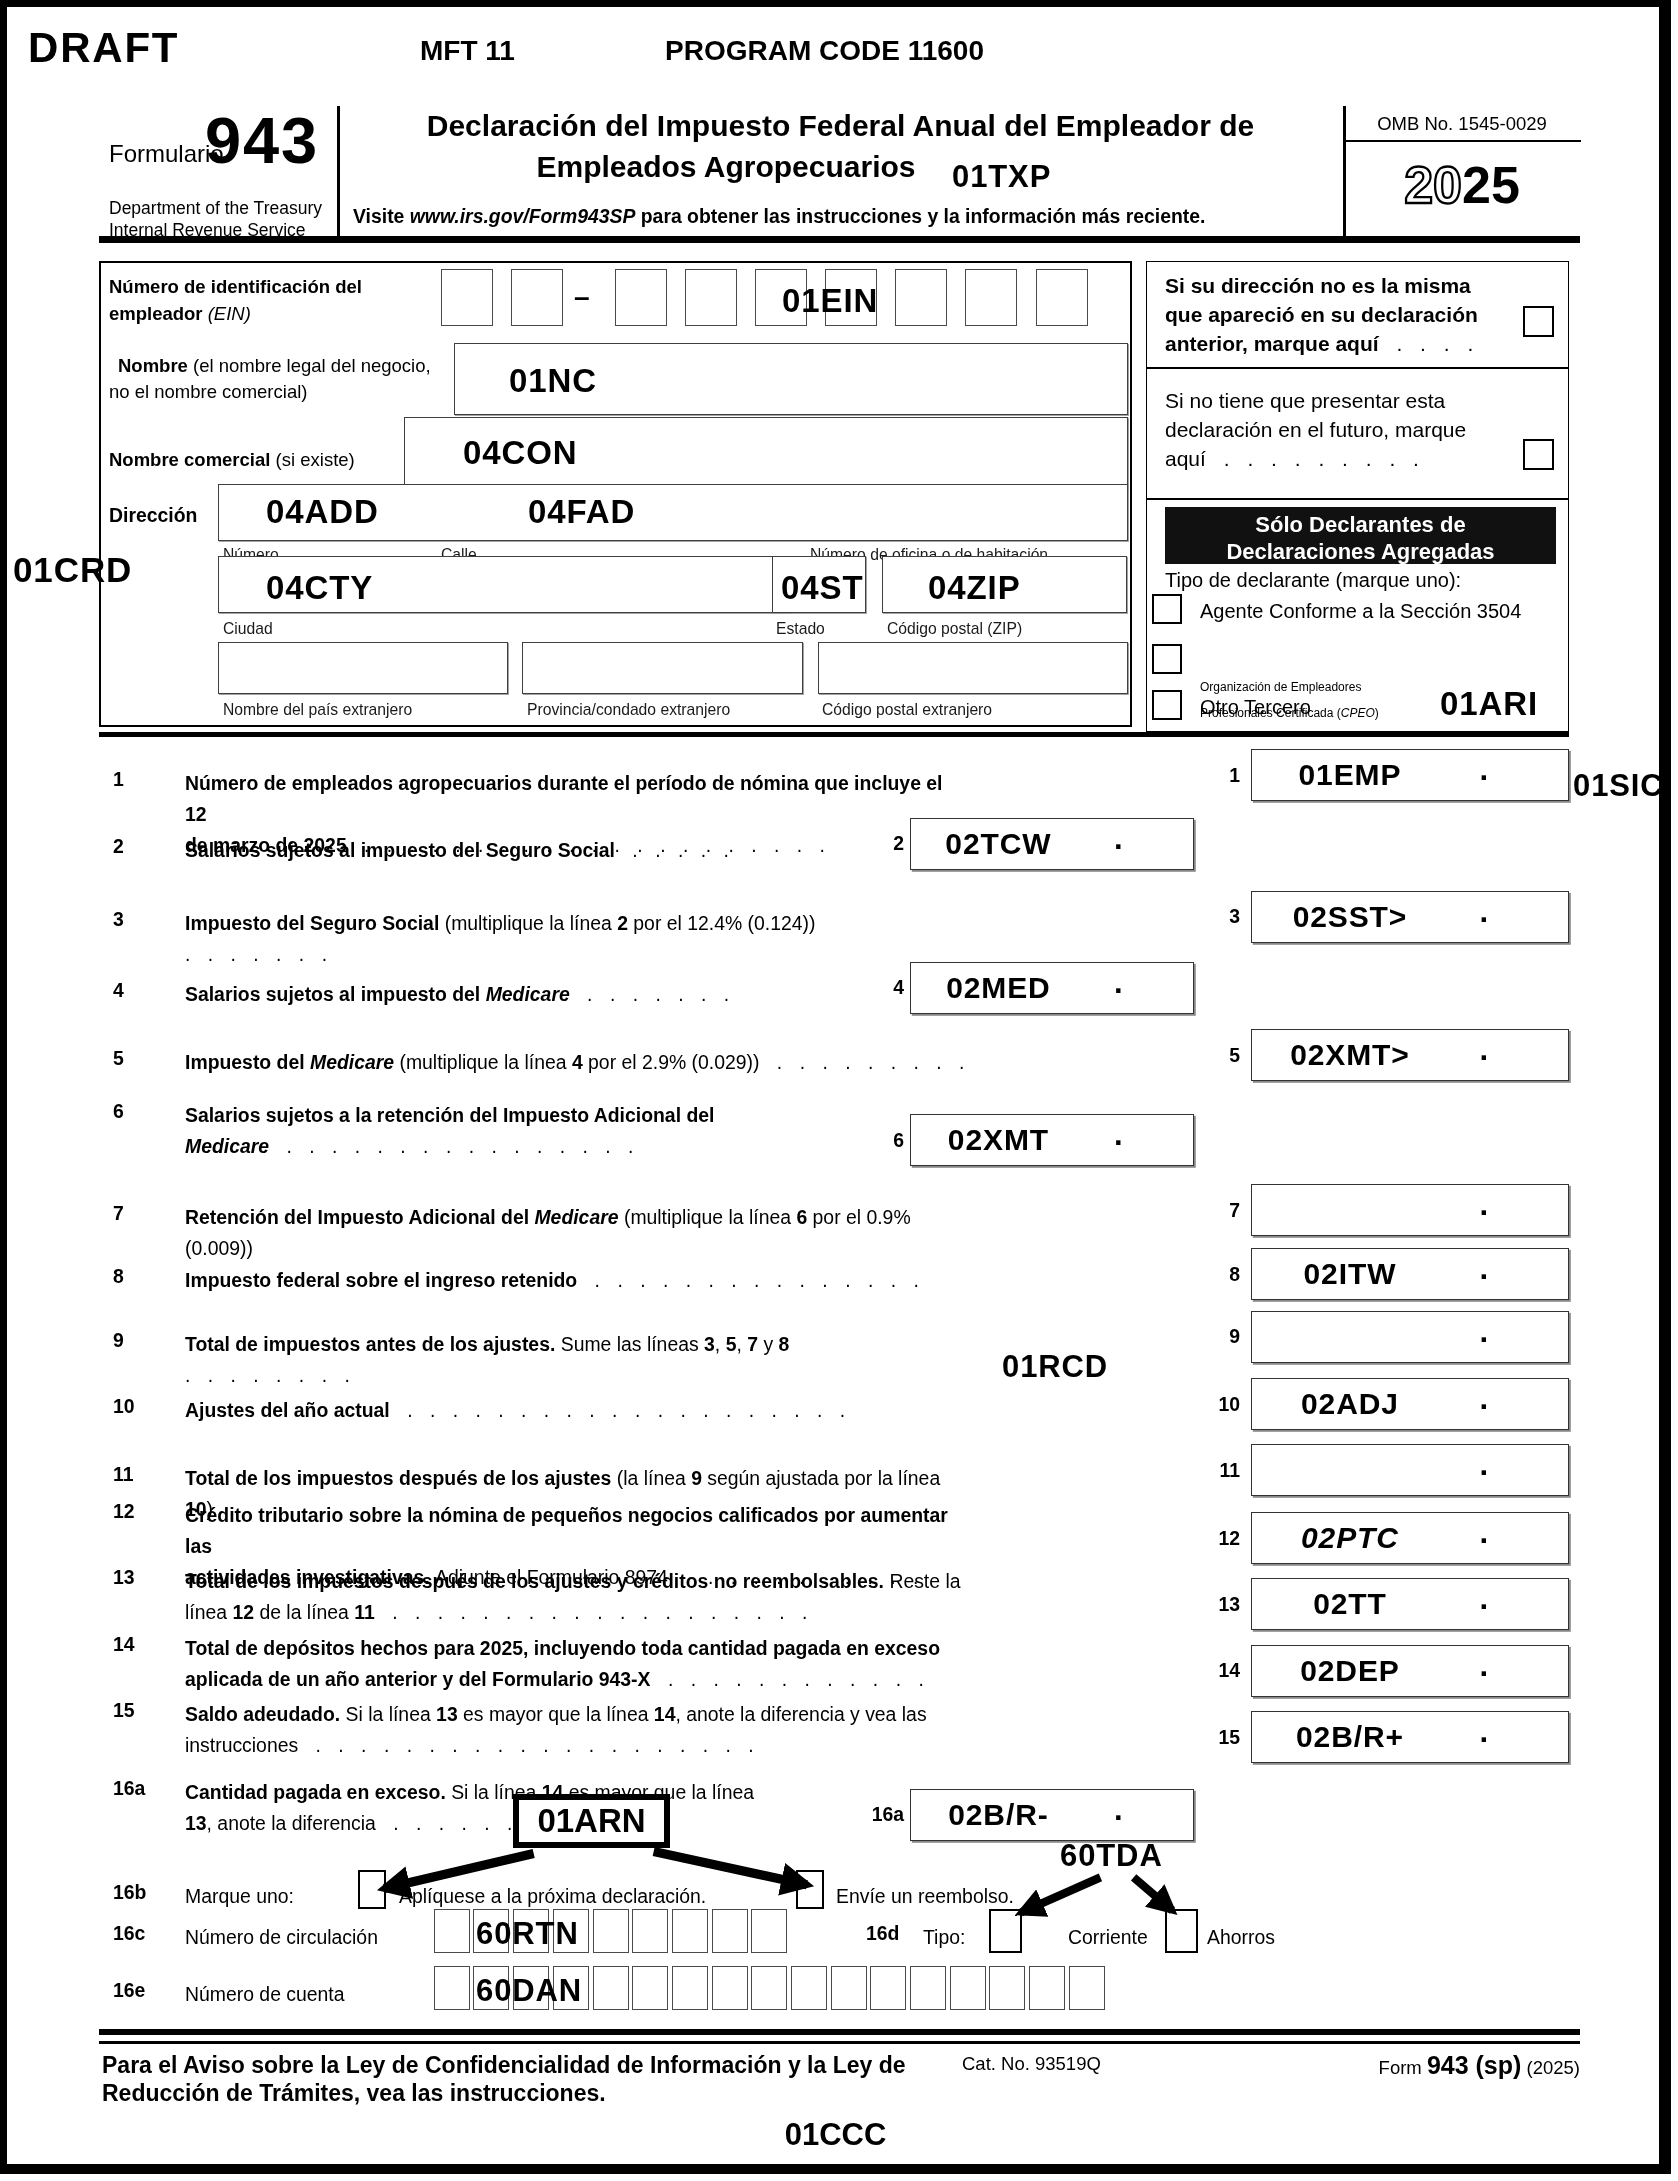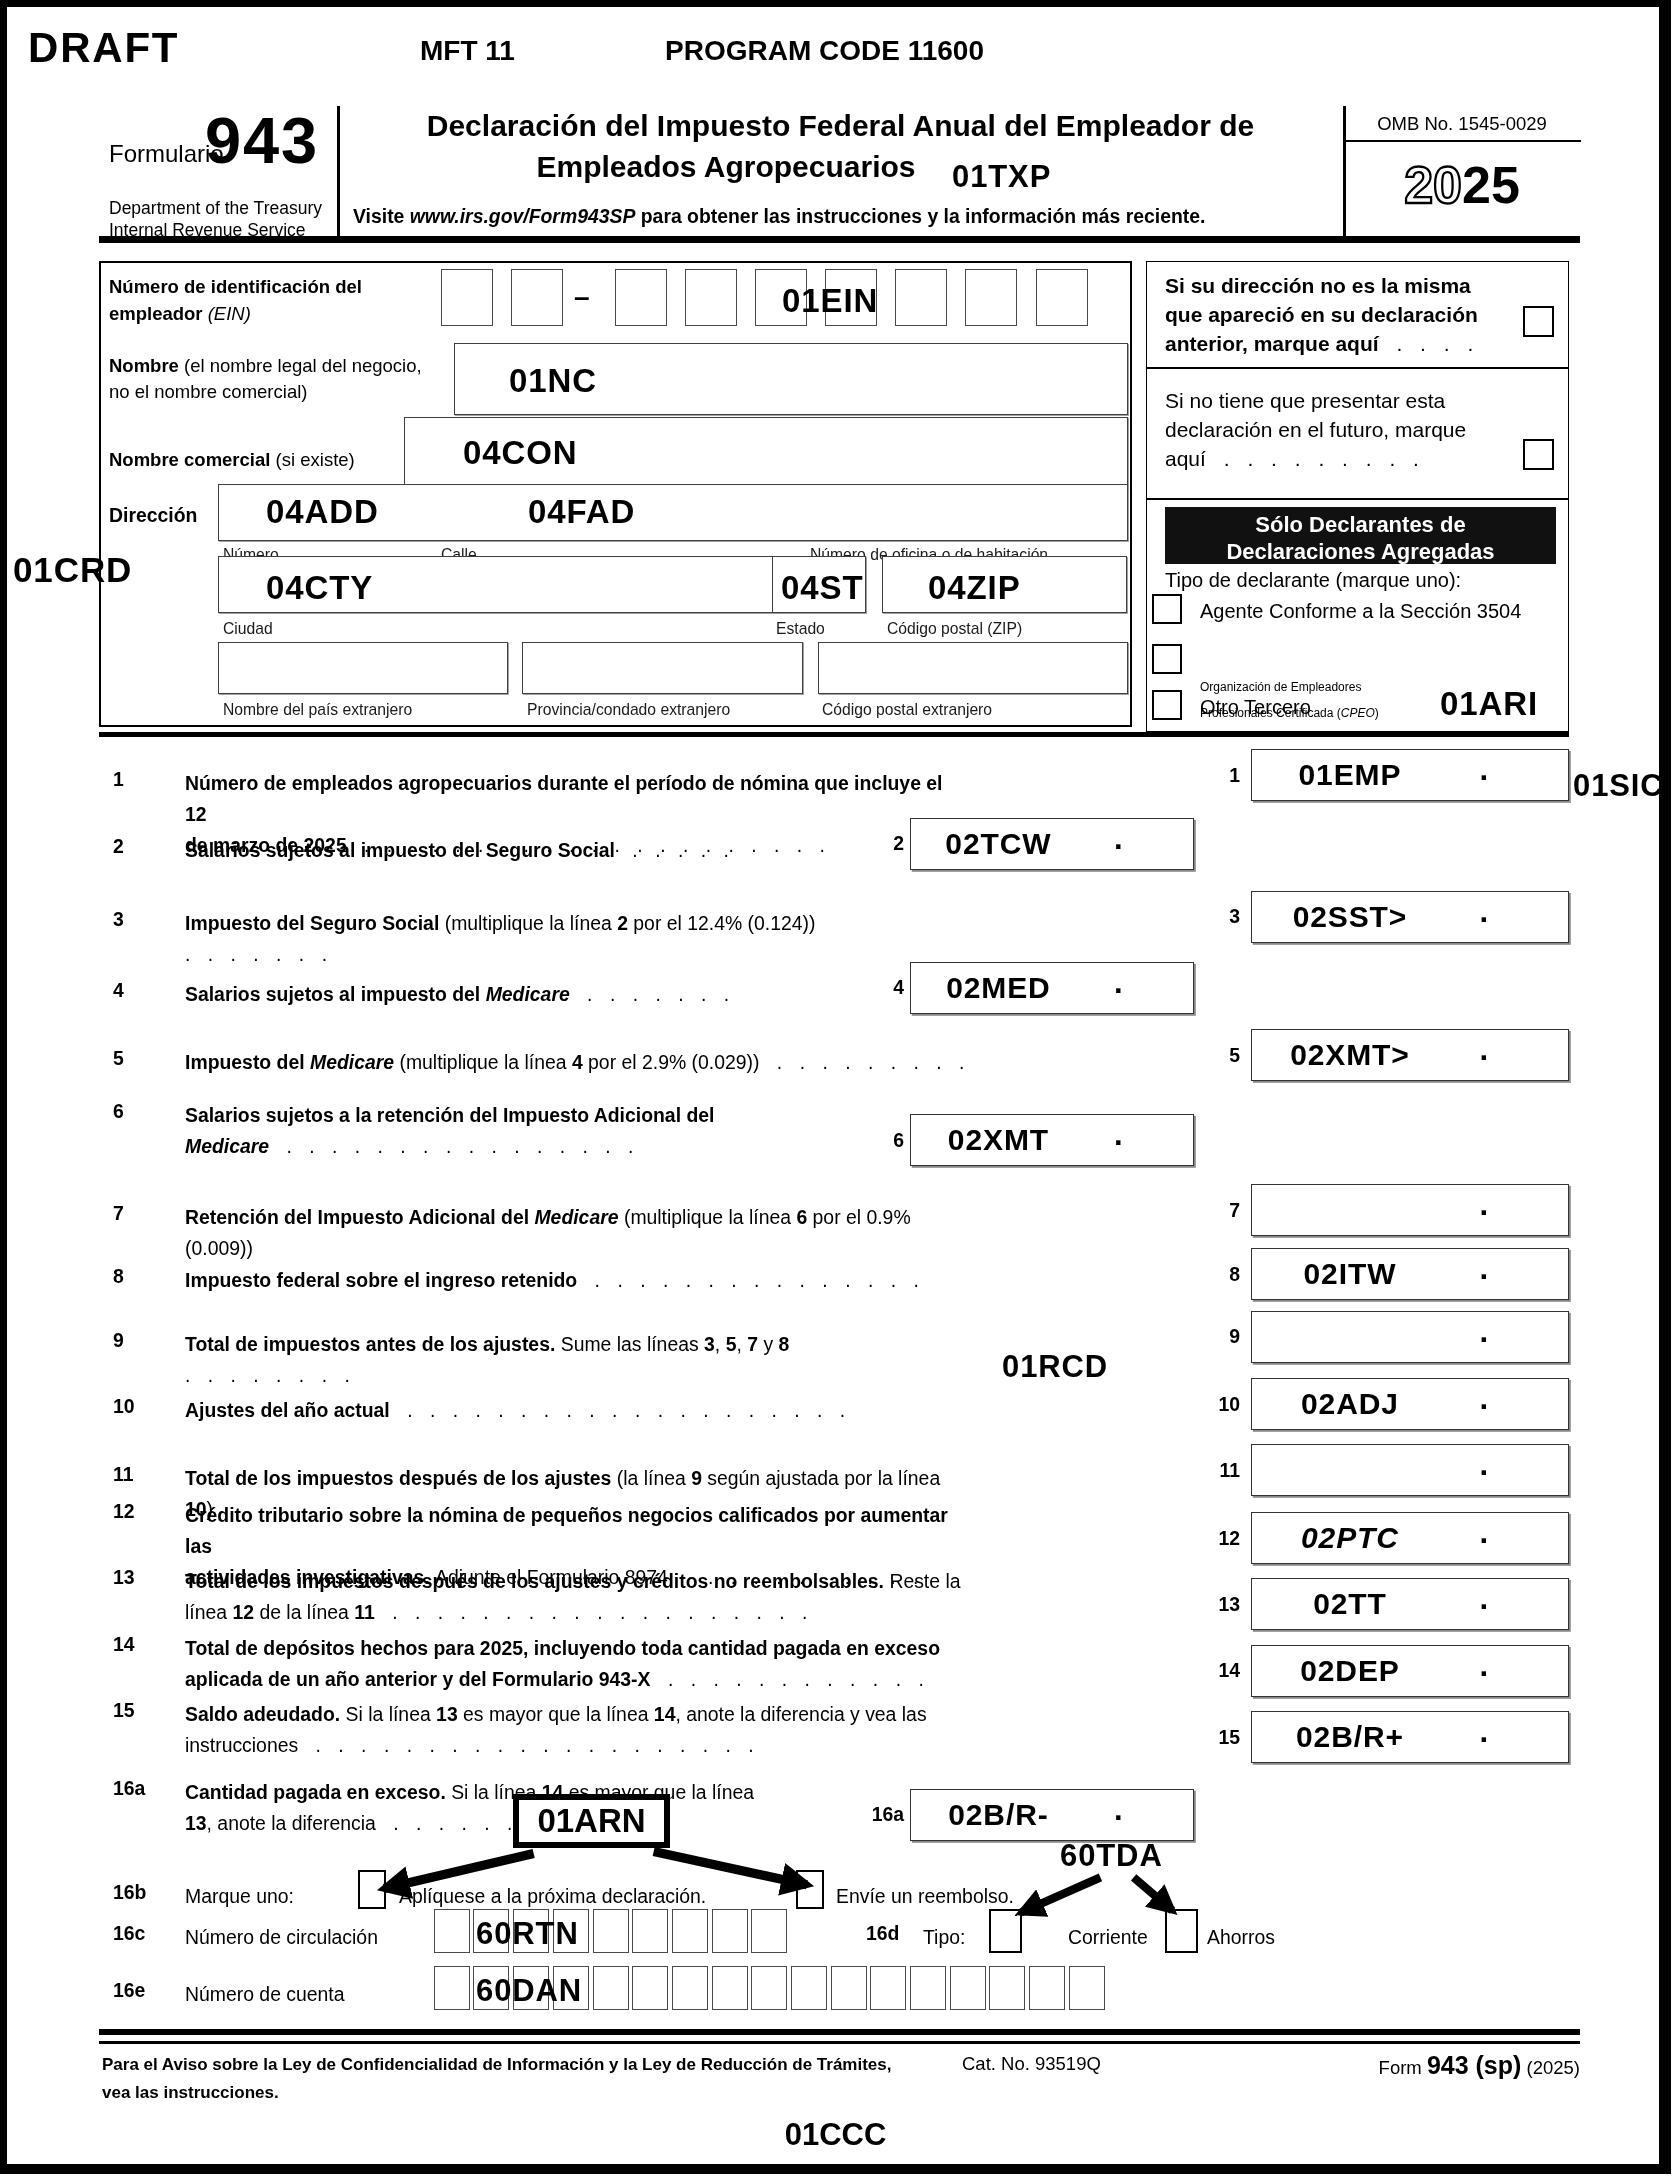--- a/index.html
+++ b/index.html
@@ -75,40 +75,40 @@
         <path d="M0,0 L3.6,1.8 L0,3.6 z" fill="#000"></path>
       </marker>
     </defs>
     <line x1="578" y1="2008" x2="416" y2="2046" stroke="#000" stroke-width="10" marker-end="url(#ah)"></line>
     <line x1="708" y1="2006" x2="874" y2="2042" stroke="#000" stroke-width="10" marker-end="url(#ah)"></line>
     <line x1="1192" y1="2034" x2="1106" y2="2072" stroke="#000" stroke-width="9" marker-end="url(#ah)"></line>
     <line x1="1228" y1="2034" x2="1270" y2="2070" stroke="#000" stroke-width="9" marker-end="url(#ah)"></line>
   </svg>
 
   <div class="abs" style="left:99px;top:2029px;width:1481px;height:5.5px;border-top:6.5px solid #000;border-bottom:3.7px solid #000;box-sizing:content-box;"></div>
-  <div class="abs b" style="left:102px;top:2051px;width:812px;font-size:17px;line-height:28px;">Para el Aviso sobre la Ley de Confidencialidad de Información y la Ley de Reducción de Trámites, vea las instrucciones.</div>
+  <div class="abs b" style="left:102px;top:2051px;width:812px;font-size:23px;line-height:28px;">Para el Aviso sobre la Ley de Confidencialidad de Información y la Ley de Reducción de Trámites, vea las instrucciones.</div>
   <div class="abs" style="left:962px;top:2053px;font-size:18.5px;">Cat. No. 93519Q</div>
   <div class="abs" style="left:1285px;top:2051px;width:295px;text-align:right;font-size:18.5px;white-space:nowrap;">
     <span>Form </span><span class="b" style="font-size:25px;">943 (sp)</span><span> (2025)</span>
   </div>
   <div class="abs b" style="left:0;top:2117px;width:1671px;text-align:center;font-size:31px;">01CCC</div>
 
 <div class="abs" style="left: 109px; top: 273px; width: 323px; font-size: 18.5px; line-height: 27px;"><span style="font-weight: 700;">Número de identificación del</span><br><span style="font-weight: 700;">empleador </span><span style="font-style: italic;">(EIN)</span></div>
     <div class="cell" style="left: 441px; top: 269px; width: 52px; height: 57px;"></div>
     <div class="cell" style="left: 511px; top: 269px; width: 52px; height: 57px;"></div>
     <div class="cell" style="left: 615px; top: 269px; width: 52px; height: 57px;"></div>
     <div class="cell" style="left: 685px; top: 269px; width: 52px; height: 57px;"></div>
     <div class="cell" style="left: 755px; top: 269px; width: 52px; height: 57px;"></div>
     <div class="cell" style="left: 825px; top: 269px; width: 52px; height: 57px;"></div>
     <div class="cell" style="left: 895px; top: 269px; width: 52px; height: 57px;"></div>
     <div class="cell" style="left: 965px; top: 269px; width: 52px; height: 57px;"></div>
     <div class="cell" style="left: 1036px; top: 269px; width: 52px; height: 57px;"></div>
     <div class="abs b" style="left: 574px; top: 281px; font-size: 28px;">–</div>
     <div class="tag" style="left: 738px; top: 282px; padding-left: 44px;">01EIN</div>
-    <div class="abs" style="left: 109px; top: 353px; width: 351px; font-size: 18.5px; line-height: 26px;"><span style="font-weight: 700;">Nombre </span><span>(el nombre legal del negocio,</span><br><span>no el nombre comercial)</span></div>
+    <div class="abs" style="left: 109px; top: 353px; width: 351px; font-size: 18.5px; line-height: 26px;"><span style="font-weight: 700; margin-left: 9px;">Nombre </span><span>(el nombre legal del negocio,</span><br><span>no el nombre comercial)</span></div>
     <div class="fieldbox" style="left: 454px; top: 343px; width: 674px; height: 72px;"></div>
     <div class="tag" style="left: 509px; top: 362px;">01NC</div>
     <div class="abs" style="left: 109px; top: 449px; width: 286px; font-size: 18.5px;"><span style="font-weight: 700;">Nombre comercial </span><span>(si existe)</span></div>
     <div class="fieldbox" style="left: 404px; top: 417px; width: 724px; height: 72px;"></div>
     <div class="tag" style="left: 463px; top: 434px;">04CON</div>
     <div class="abs b" style="left: 109px; top: 504px; font-size: 19.4px;">Dirección</div>
     <div class="fieldbox" style="left: 218px; top: 484px; width: 910px; height: 57px;"></div>
     <div class="tag" style="left: 266px; top: 493px;">04ADD</div>
     <div class="tag" style="left: 528px; top: 493px;">04FAD</div>
     <div class="sub" style="left: 223px; top: 546px;">Número</div>

